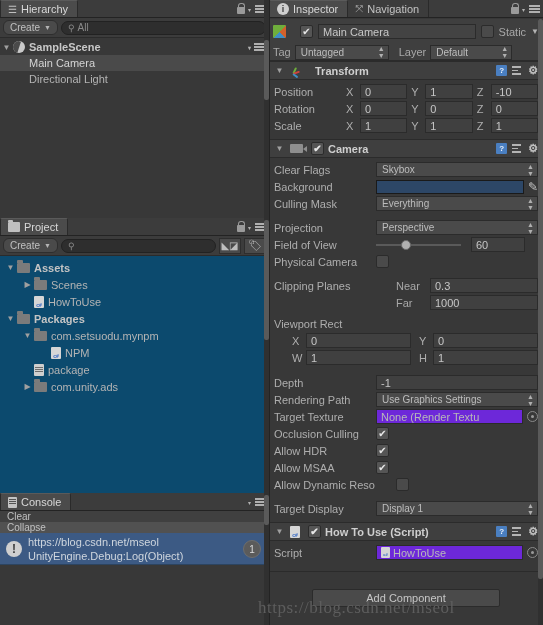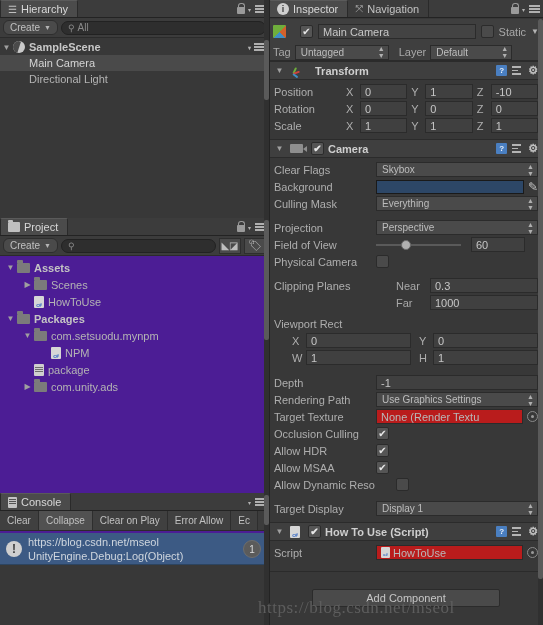--- a/index.html
+++ b/index.html
@@ -7,21 +7,21 @@
     width: 543px; height: 625px;
     background: #383838;
     font-family: "Liberation Sans", sans-serif;
     font-size: 11px;
     color: #b4b4b4;
     overflow: hidden;
   }
   .root { position: relative; width: 543px; height: 625px; }
 
   
-  .panel { position: absolute; background: #4c1d95; overflow: hidden; }
+  .panel { position: absolute; background: #0c4a6e; overflow: hidden; }
   .tabbar {
     height: 18px; background: #3c3c3c;
     border-bottom: 1px solid #232323;
     display: flex; align-items: stretch; position: relative;
   }
   .tab {
     display: flex; align-items: center; gap: 4px;
     padding: 0 9px 0 7px;
     font-size: 11px; color: #c2c2c2;
     background: transparent;
@@ -81,21 +81,21 @@
   
   #project { left: 0; top: 218px; width: 269px; height: 275px; }
   #project .content { top: 41px; }
   .prow { height: 17px; display: flex; align-items: center; font-size: 11px; }
   .prow.bold { font-weight: bold; color: #c4c4c4; }
 
   
   #console { left: 0; top: 493px; width: 269px; height: 132px; }
   #console .content { top: 40px; background: #383838; }
   .cbtns { height: 20px; background: #3c3c3c; display: flex;
-           align-items: stretch; border-bottom: 1px solid #2b2b2b; }
+           align-items: stretch; border-bottom: 1px solid #2b2b2b; flex-direction: column; }
   .cbtn {
     display: flex; align-items: center; padding: 0 7px;
     font-size: 10px; color: #c0c0c0;
     border-right: 1px solid #2e2e2e; background: #404040;
   }
   .cbtn.on { background: #515151; }
   .logrow {
     background: #3c5a84; height: 32px; display: flex; align-items: center;
     padding: 0 6px; gap: 6px; position: relative;
     border-bottom: 1px solid #2c4460;
@@ -159,21 +159,21 @@
     flex: 1; height: 14px; background: #2d4767;
     border: 1px solid #1a1a1a;
   }
   .slider { flex: 1; height: 15px; position: relative; display: flex; align-items: center; }
   .slider .track { height: 2px; background: #5a5a5a; width: 100%; }
   .slider .knob {
     position: absolute; left: 29%; width: 10px; height: 10px;
     border-radius: 5px; background: #b0b0b0; border: 1px solid #6a6a6a;
   }
   .objfield {
-    flex: 1; height: 15px; background: #b91c1c; border: 1px solid #2b2b2b;
+    flex: 1; height: 15px; background: #6d28d9; border: 1px solid #2b2b2b;
     display: flex; align-items: center; padding: 0 4px; gap: 3px;
     font-size: 11px; color: #b8b8b8;
   }
   .radio-dot {
     width: 11px; height: 11px; border-radius: 6px;
     border: 1px solid #8a8a8a; flex: 0 0 11px; position: relative;
   }
   .radio-dot::after {
     content:""; position:absolute; left:3px; top:3px;
     width:3px; height:3px; border-radius:2px; background:#9a9a9a;

